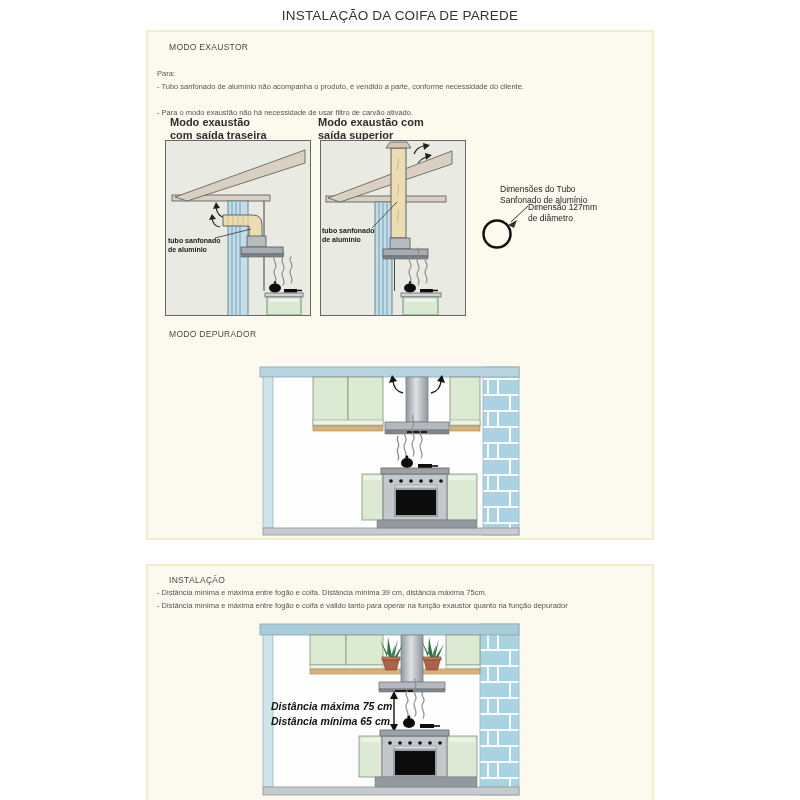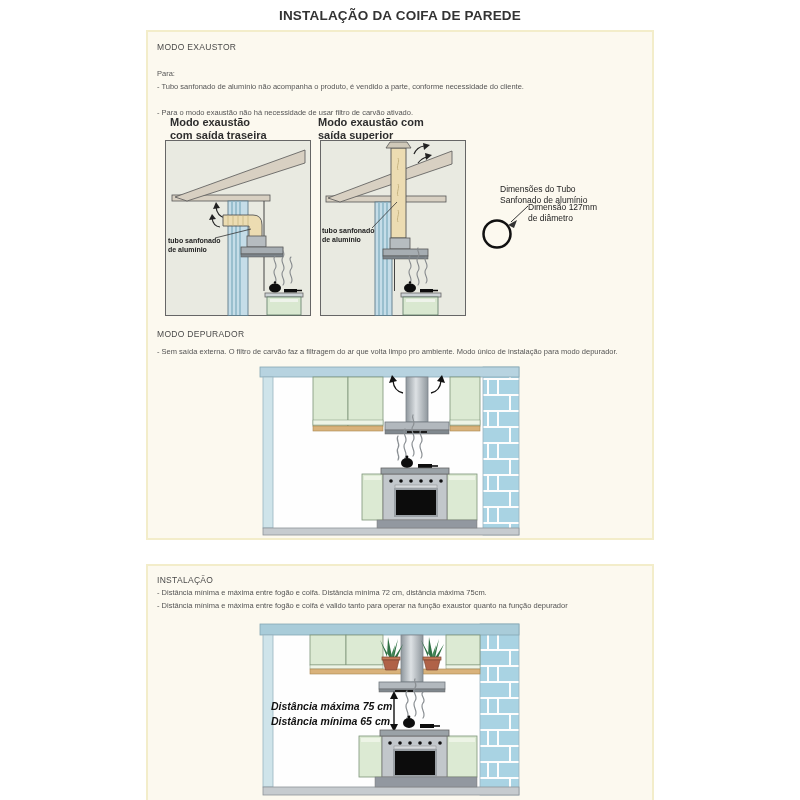--- a/index.html
+++ b/index.html
@@ -2,30 +2,30 @@
 <html><head>
 <meta charset="utf-8">
 <style>
   html,body { margin:0; padding:0; }
   body {
     width:800px; height:800px; position:relative; background:#ffffff;
     font-family:"Liberation Sans", sans-serif; color:#444; overflow:hidden;
   }
   .page-title {
     position:absolute; top:8px; left:0; width:800px; text-align:center;
-    font-size:13.5px; font-weight:bold; color:#333; letter-spacing:.2px;
+    font-size:13.5px; font-weight:normal; color:#333; letter-spacing:.2px;
   }
   .panel {
     position:absolute; left:146px; width:504px;
     background:#fcf9ef; border:2px solid #f3edca;
   }
   .panel1 { top:30px; height:506px; }
   .panel2 { top:564px; height:235px; overflow:hidden; }
   .abs { position:absolute; }
-  .sec-heading { position:absolute; font-size:8.5px; color:#4a4a4a; letter-spacing:.3px; white-space:nowrap; }
+  .sec-heading { position:absolute; font-size:8.5px; color:#4a4a4a; letter-spacing:.3px; white-space:nowrap;margin-left:12px; }
   .note { position:absolute; font-size:7.5px; color:#555; white-space:nowrap; }
   .diag-title { position:absolute; font-size:11px; font-weight:bold; color:#2e2e2e; line-height:1.2; white-space:pre-line; }
   .dim-heading, .dim-text { position:absolute; font-size:8.5px; font-weight:normal; color:#222; line-height:1.3; white-space:pre-line; }
   svg { display:block; }
   svg text { font-family:"Liberation Sans", sans-serif; }
   .plabel { font-size:7px; font-weight:bold; fill:#222; }
   .dist-label { font-size:10.5px; font-weight:bold; font-style:italic; fill:#111; }
 </style>
 </head>
 <body>
@@ -147,21 +147,20 @@
 Sanfonado de alumínio</div>
   <svg class="abs" style="left:330px;top:152px" width="100" height="70" viewBox="0 0 100 70">
     <circle cx="19" cy="50" r="13.5" fill="none" stroke="#111" stroke-width="2.5"></circle>
     <line x1="50" y1="22" x2="33" y2="38" stroke="#333" stroke-width="1"></line>
     <polygon points="30,41 39,36 36,44" fill="#333"></polygon>
   </svg>
   <div class="dim-text" style="left:380px;top:170px">Dimensão 127mm
 de diâmetro</div>
 
   <div class="sec-heading" style="left:9px;top:297px">MODO DEPURADOR</div>
-  <div class="note" style="left:9px;top:315px">- Sem saída externa. O filtro de carvão faz a filtragem do ar que volta limpo pro ambiente. Modo único de instalação para modo depurador.</div>
 
   <svg class="abs" style="left:107px;top:330px" width="270" height="175" viewBox="0 0 270 175">
     <defs>
       <pattern id="bricks1" x="0" y="0" width="34" height="32" patternUnits="userSpaceOnUse">
         <rect width="34" height="32" fill="#a9d3e3"></rect>
         <path d="M0,1 H34 M0,17 H34" stroke="#fdfdfd" stroke-width="2"></path>
         <path d="M17,1 V17 M5,17 V32 M29,17 V32" stroke="#fdfdfd" stroke-width="2"></path>
       </pattern>
       <linearGradient id="steel1" x1="0" y1="0" x2="1" y2="0">
         <stop offset="0" stop-color="#8f979d"></stop>
@@ -225,21 +224,21 @@
       <rect x="140" y="123" width="42" height="3" fill="#d6dadd" stroke="#888" stroke-width="0.5"></rect>
       <rect x="140" y="127" width="42" height="27" fill="#0c0c0c" stroke="#9aa0a5" stroke-width="2"></rect>
       <rect x="122" y="158" width="100" height="8" fill="#9298a0" stroke="#777" stroke-width="0.5"></rect>
     </g>
   </svg>
 </section>
 
 <section class="panel panel2">
 
   <div class="sec-heading" style="left:9px;top:9px">INSTALAÇÃO</div>
-  <div class="note" style="left:9px;top:22px">- Distância mínima e máxima entre fogão e coifa. Distância mínima 72 cm, distância máxima 75cm.</div>
+  <div class="note" style="left:9px;top:22px">- Distância mínima e máxima entre fogão e coifa. Distância mínima 39 cm, distância máxima 75cm.</div>
   <div class="note" style="left:9px;top:35px">- Distância mínima e máxima entre fogão e coifa é valido tanto para operar na função exaustor quanto na função depurador</div>
 
   <svg class="abs" style="left:107px;top:51px" width="270" height="185" viewBox="0 0 270 185">
     <defs>
       <pattern id="bricks2" x="0" y="0" width="34" height="32" patternUnits="userSpaceOnUse">
         <rect width="34" height="32" fill="#a9d3e3"></rect>
         <path d="M0,1 H34 M0,17 H34" stroke="#fdfdfd" stroke-width="2"></path>
         <path d="M17,1 V17 M5,17 V32 M29,17 V32" stroke="#fdfdfd" stroke-width="2"></path>
       </pattern>
       <linearGradient id="steel2" x1="0" y1="0" x2="1" y2="0">

